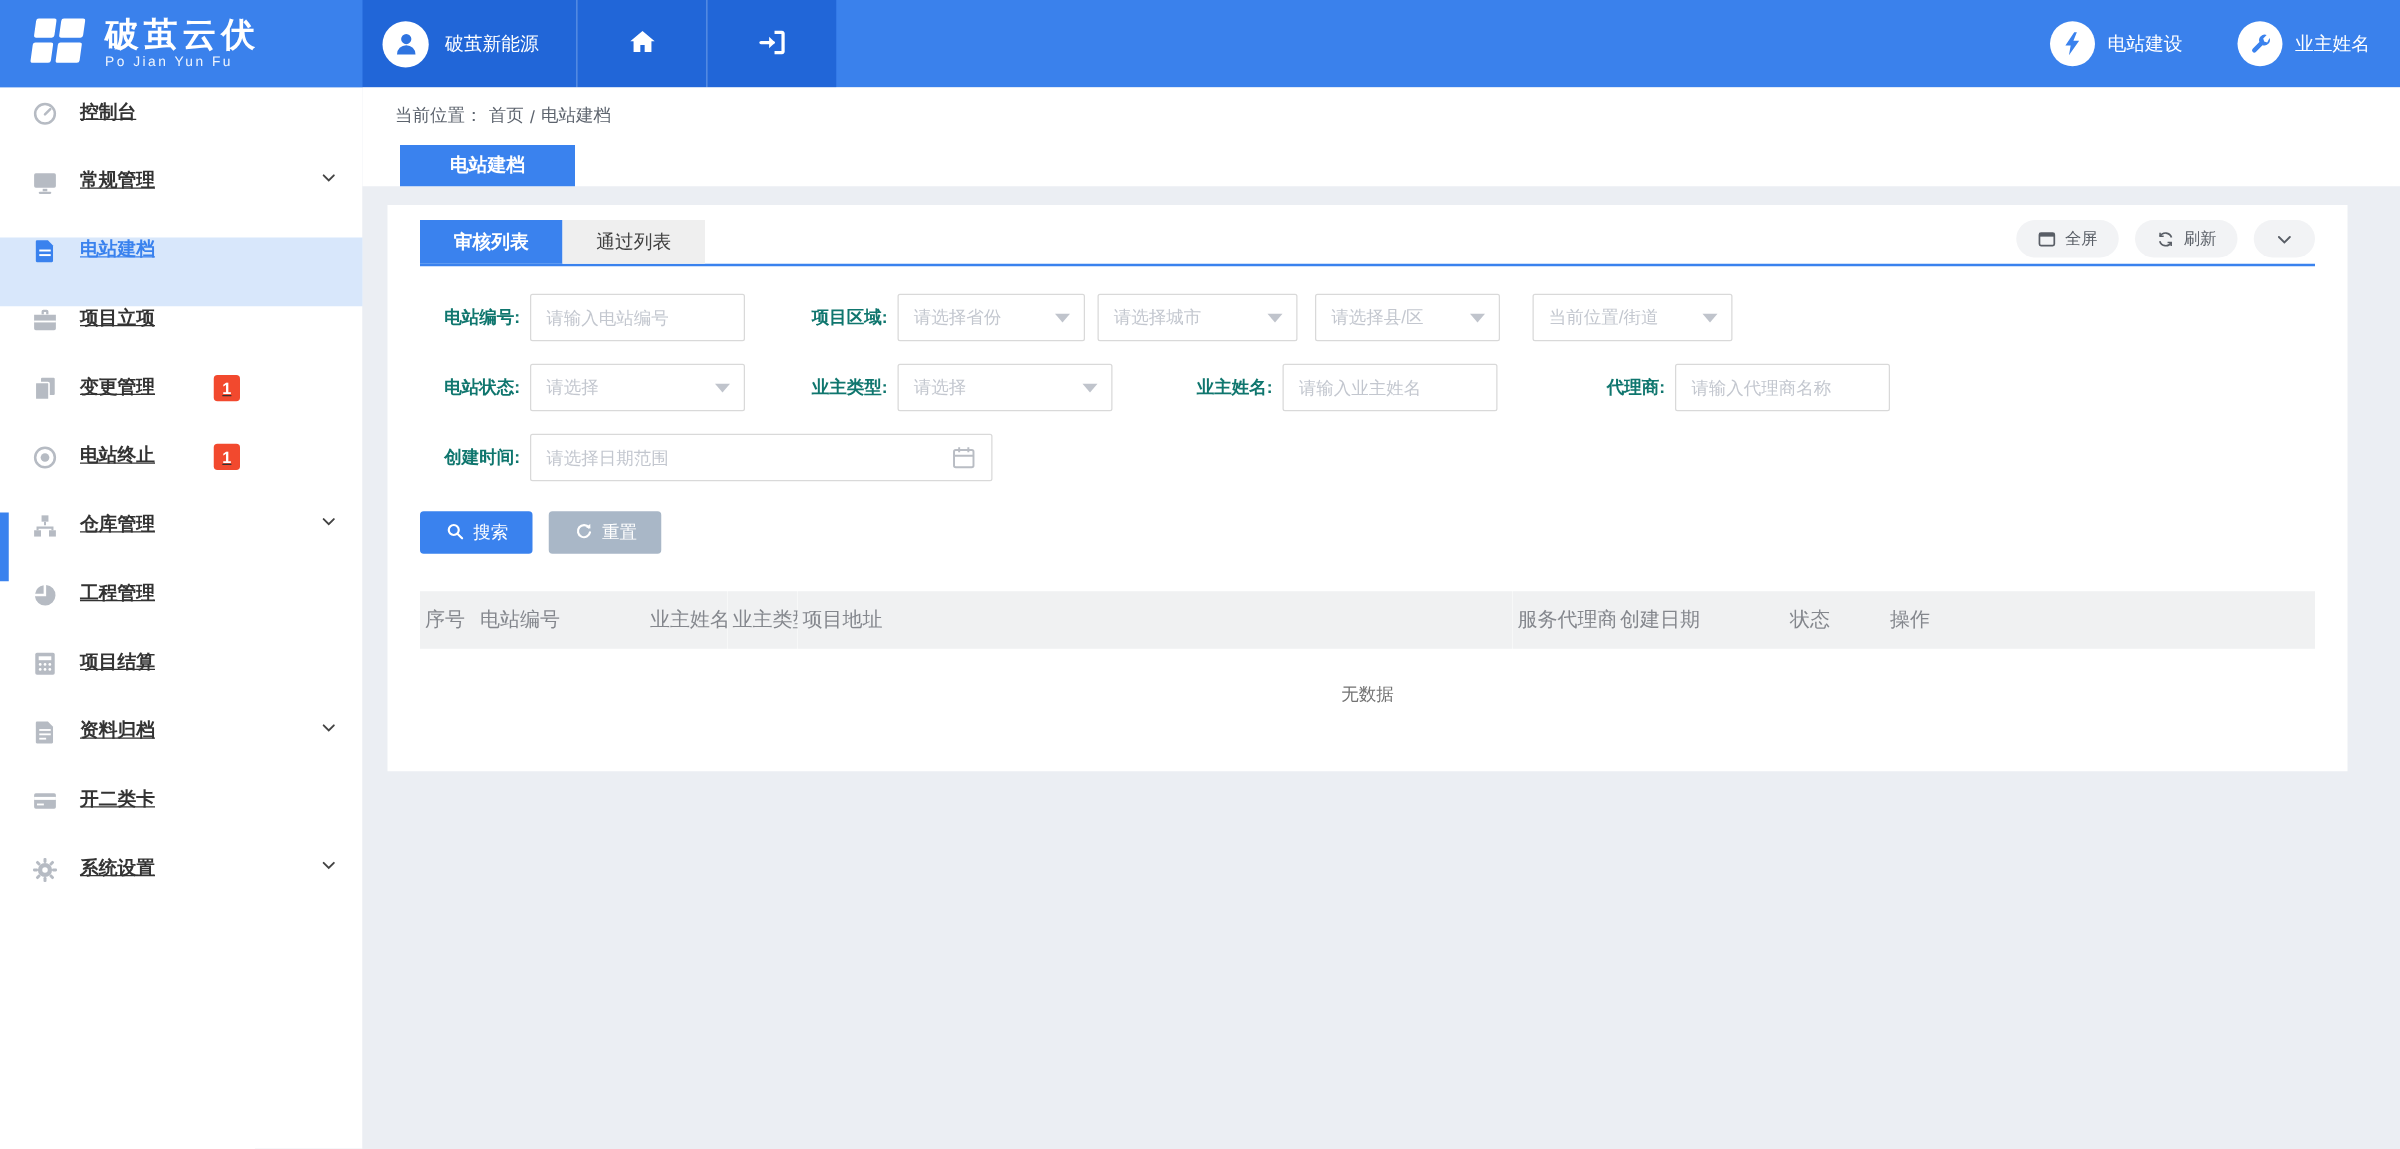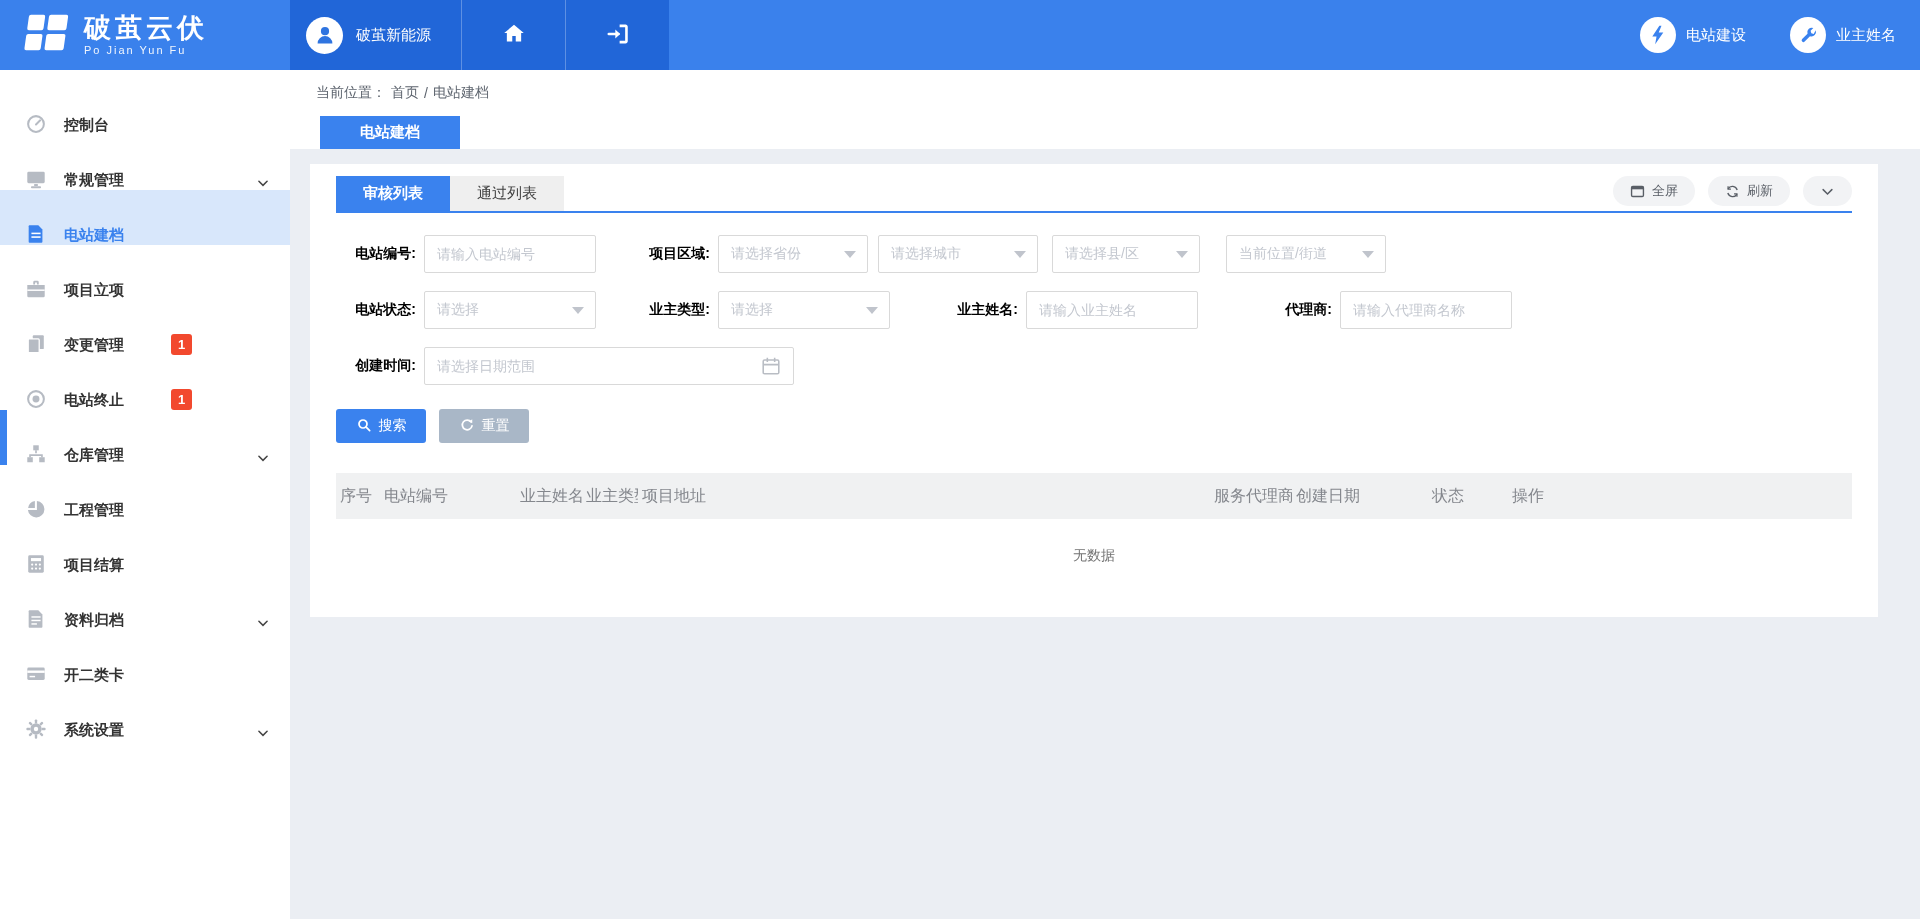--- a/index.html
+++ b/index.html
@@ -19,21 +19,21 @@
   .top-spacer { flex:1; }
   .top-right { display:flex; align-items:center; gap:44px; padding-right:24px; }
   .top-nav-item { display:flex; align-items:center; gap:10px; font-size:15px; cursor:pointer; }
   .top-circle { width:36px; height:36px; border-radius:50%; background:#fff; display:flex; align-items:center; justify-content:center; }
 
   
   .layout { display:flex; height:849px; }
 
   
   .sidebar { width:290px; flex-shrink:0; background:#fff; padding-top:10px; }
-  .side-item { height:55px; display:flex; align-items:flex-end; gap:17px; padding:0 20px 0 25px; font-size:15px; font-weight:bold; color:#333; cursor:pointer; position:relative; }
+  .side-item { height:55px; display:flex; align-items:flex-start; gap:17px; padding:0 20px 0 25px; font-size:15px; font-weight:bold; color:#333; cursor:pointer; position:relative;text-decoration:underline; }
   .side-item .si-icon { width:22px; height:22px; color:#b6bbc3; flex-shrink:0; display:flex; }
   .side-item.active { background:#d8e7fb; color:#3a82ee; }
   .side-item.active .si-icon { color:#3a82ee; }
   .side-item.accent::before { content:""; position:absolute; left:0; top:0; bottom:0; width:7px; background:#3a82ee; }
   .side-chevron { margin-left:auto; color:#444; display:flex; }
   .badge { margin-left:30px; min-width:21px; height:21px; padding:0 4px; background:#f2492e; color:#fff; font-size:13px; font-weight:bold; border-radius:3px; display:flex; align-items:center; justify-content:center; }
 
   
   .main { flex:1; min-width:0; display:flex; flex-direction:column; background:#ebeef3; }
   .breadcrumb-bar { background:#fff; height:46px; flex-shrink:0; display:flex; align-items:center; gap:5px; padding-left:26px; font-size:14px; color:#5d646e; }
@@ -50,21 +50,21 @@
   .tab.active { background:#3a82ee; color:#fff; font-weight:bold; }
   .head-actions { display:flex; align-items:center; gap:13px; margin-bottom:5px; }
   .pill { height:30px; border:none; border-radius:15px; background:#f2f3f5; color:#595e66; font-size:13px; display:flex; align-items:center; gap:7px; padding:0 17px; cursor:pointer; }
   .pill svg { display:block; }
 
   
   .filters { margin-top:22px; }
   .frow { display:flex; align-items:center; margin-bottom:18px; }
   .fgroup { display:flex; align-items:center; }
   .ml34 { margin-left:34px; } .ml48 { margin-left:48px; } .ml54 { margin-left:54px; }
-  .flabel { width:80px; text-align:right; margin-right:8px; font-size:14px; font-weight:bold; color:#000000; flex-shrink:0; }
+  .flabel { width:80px; text-align:right; margin-right:8px; font-size:14px; font-weight:bold; color:#0f766e; flex-shrink:0; }
   .tinput { height:38px; width:172px; border:1px solid #d9d9d9; border-radius:2px; padding:0 12px; font-size:14px; color:#333; outline:none; }
   .tinput::placeholder { color:#c3c7cf; }
   .date-wrap { position:relative; }
   .date-input { width:370px; padding-right:40px; }
   .cal-icon { position:absolute; right:12px; top:8px; pointer-events:none; display:flex; }
   .select { height:38px; background:#fff; border:1px solid #d9d9d9; border-radius:2px; display:flex; align-items:center; justify-content:space-between; padding:0 11px 0 12px; font-size:14px; color:#c3c7cf; cursor:pointer; }
   .caret { width:0; height:0; border-left:6px solid transparent; border-right:6px solid transparent; border-top:7px solid #c0c4cc; margin-left:10px; }
   .sel-province { width:150px; } .sel-city { width:160px; margin-left:10px; }
   .sel-county { width:148px; margin-left:14px; } .sel-village { width:160px; margin-left:26px; }
   .sel-plain { width:172px; }

